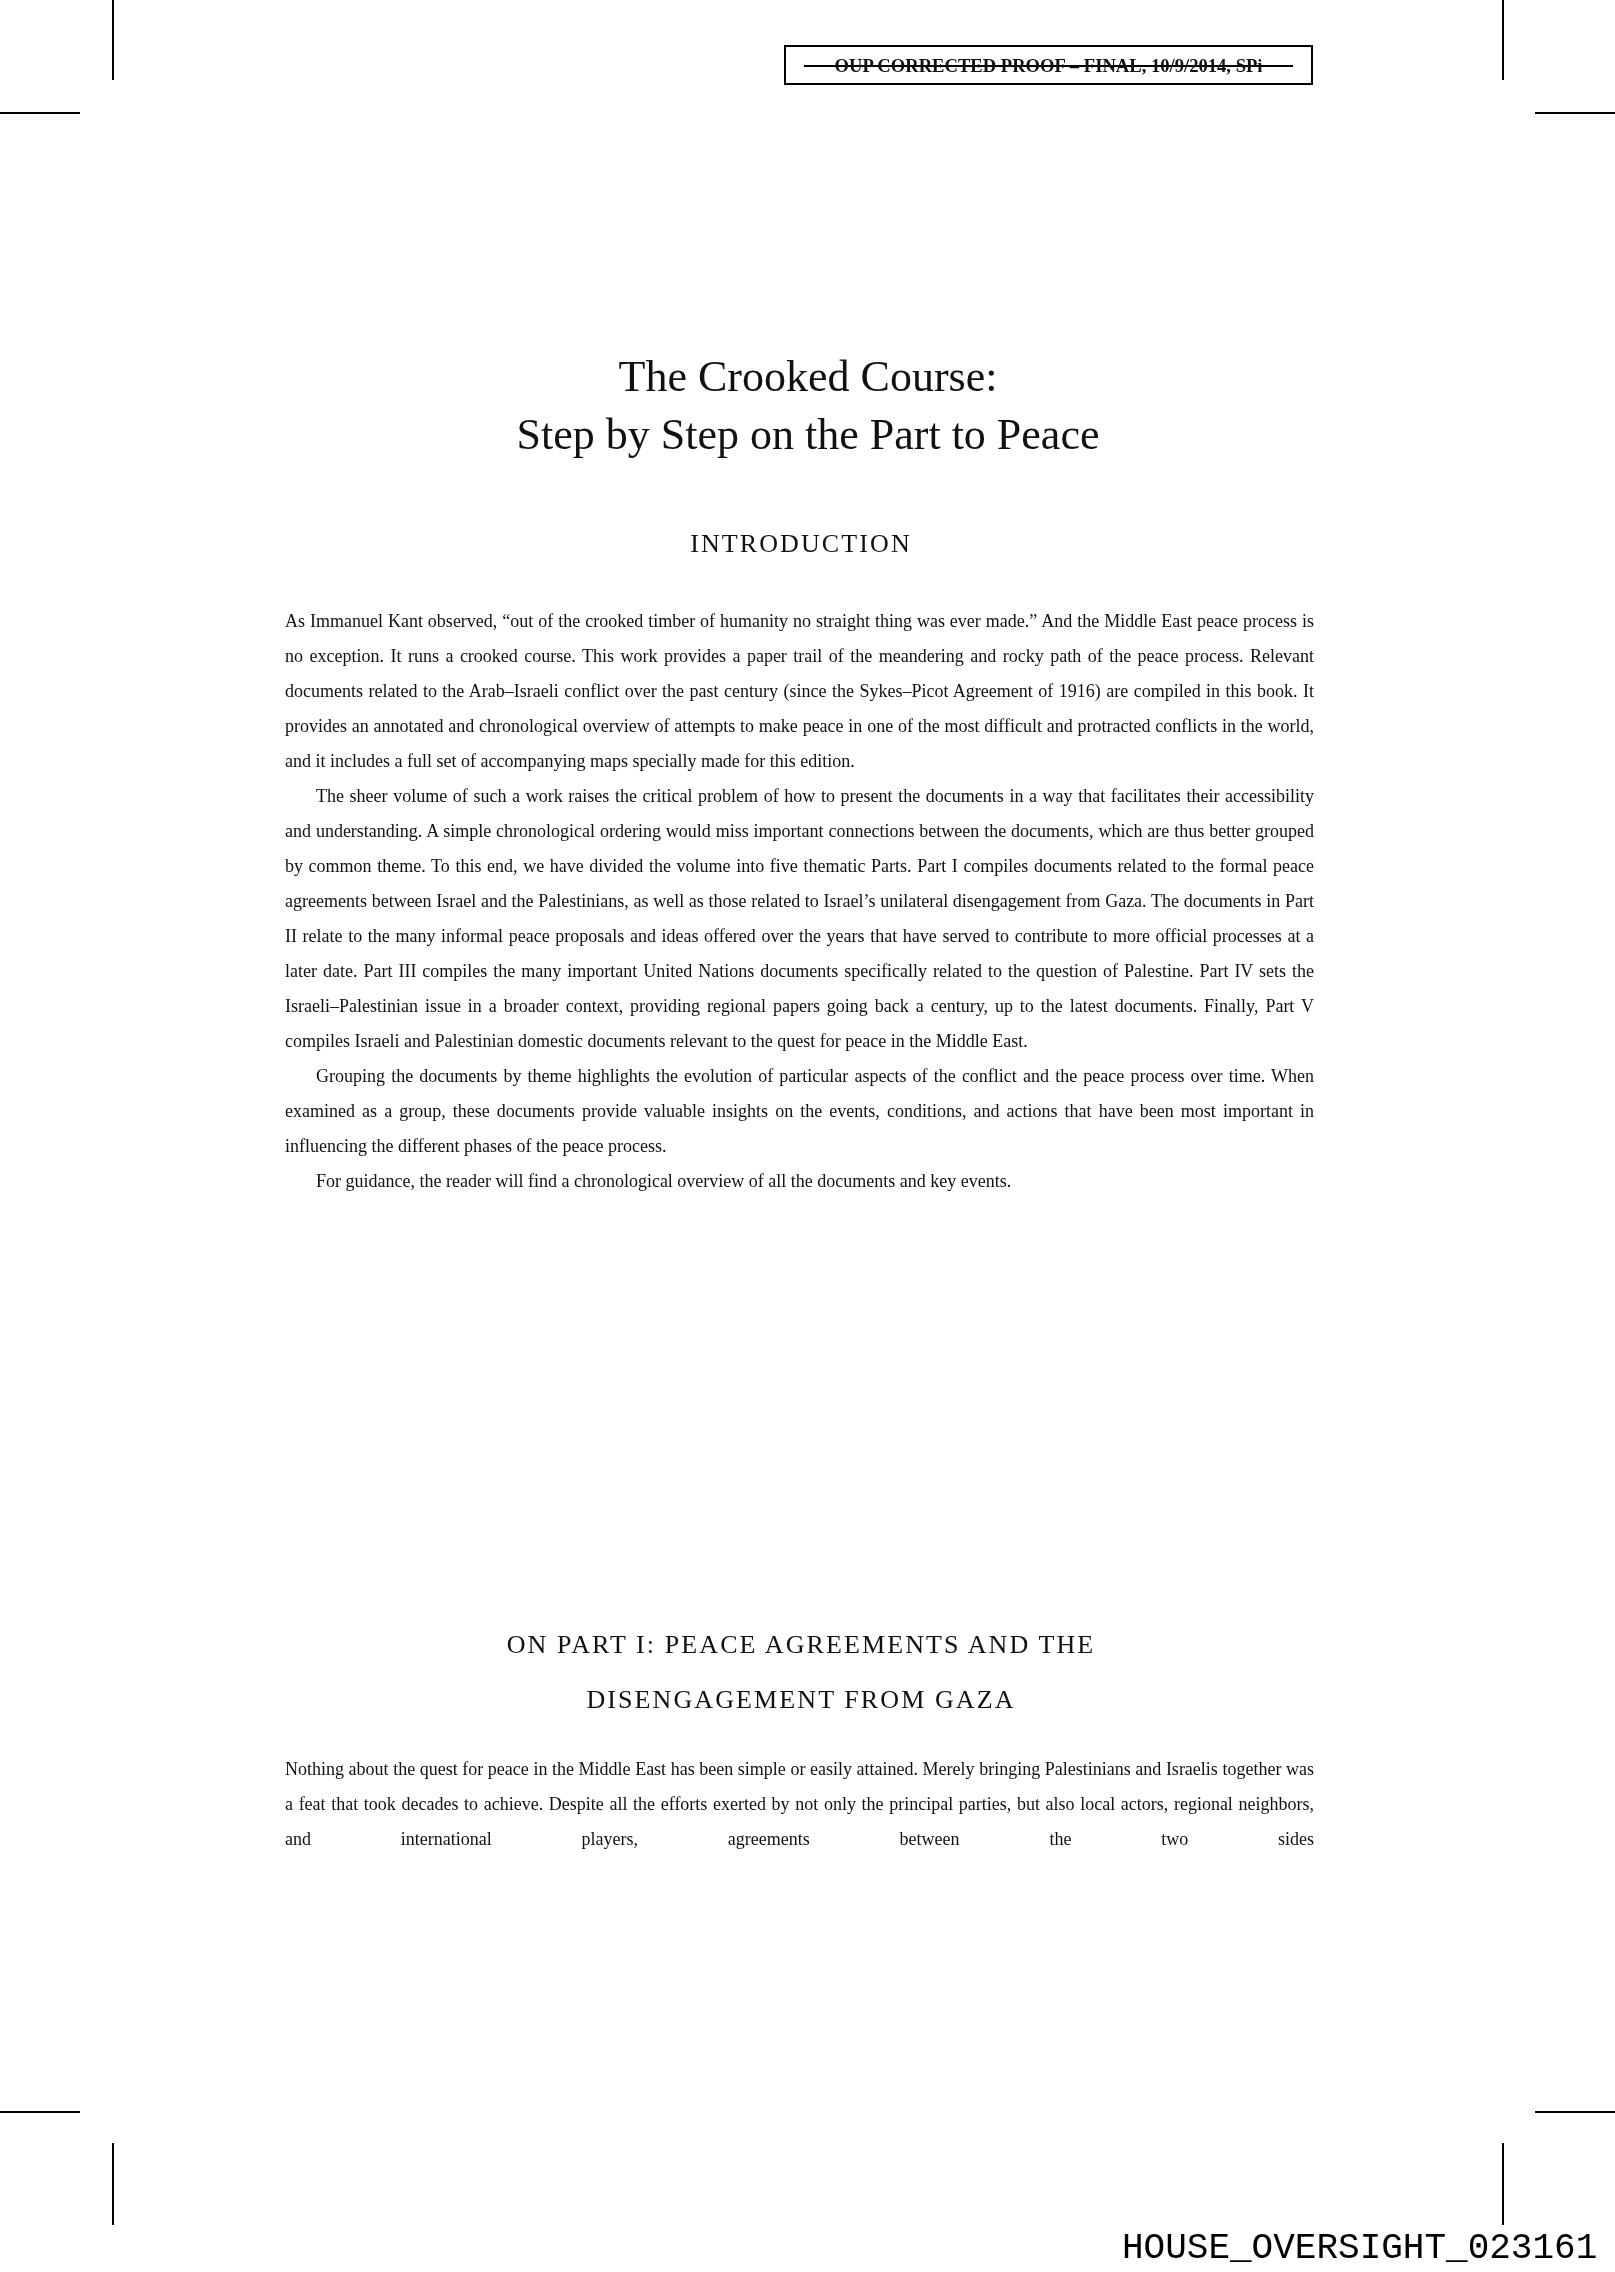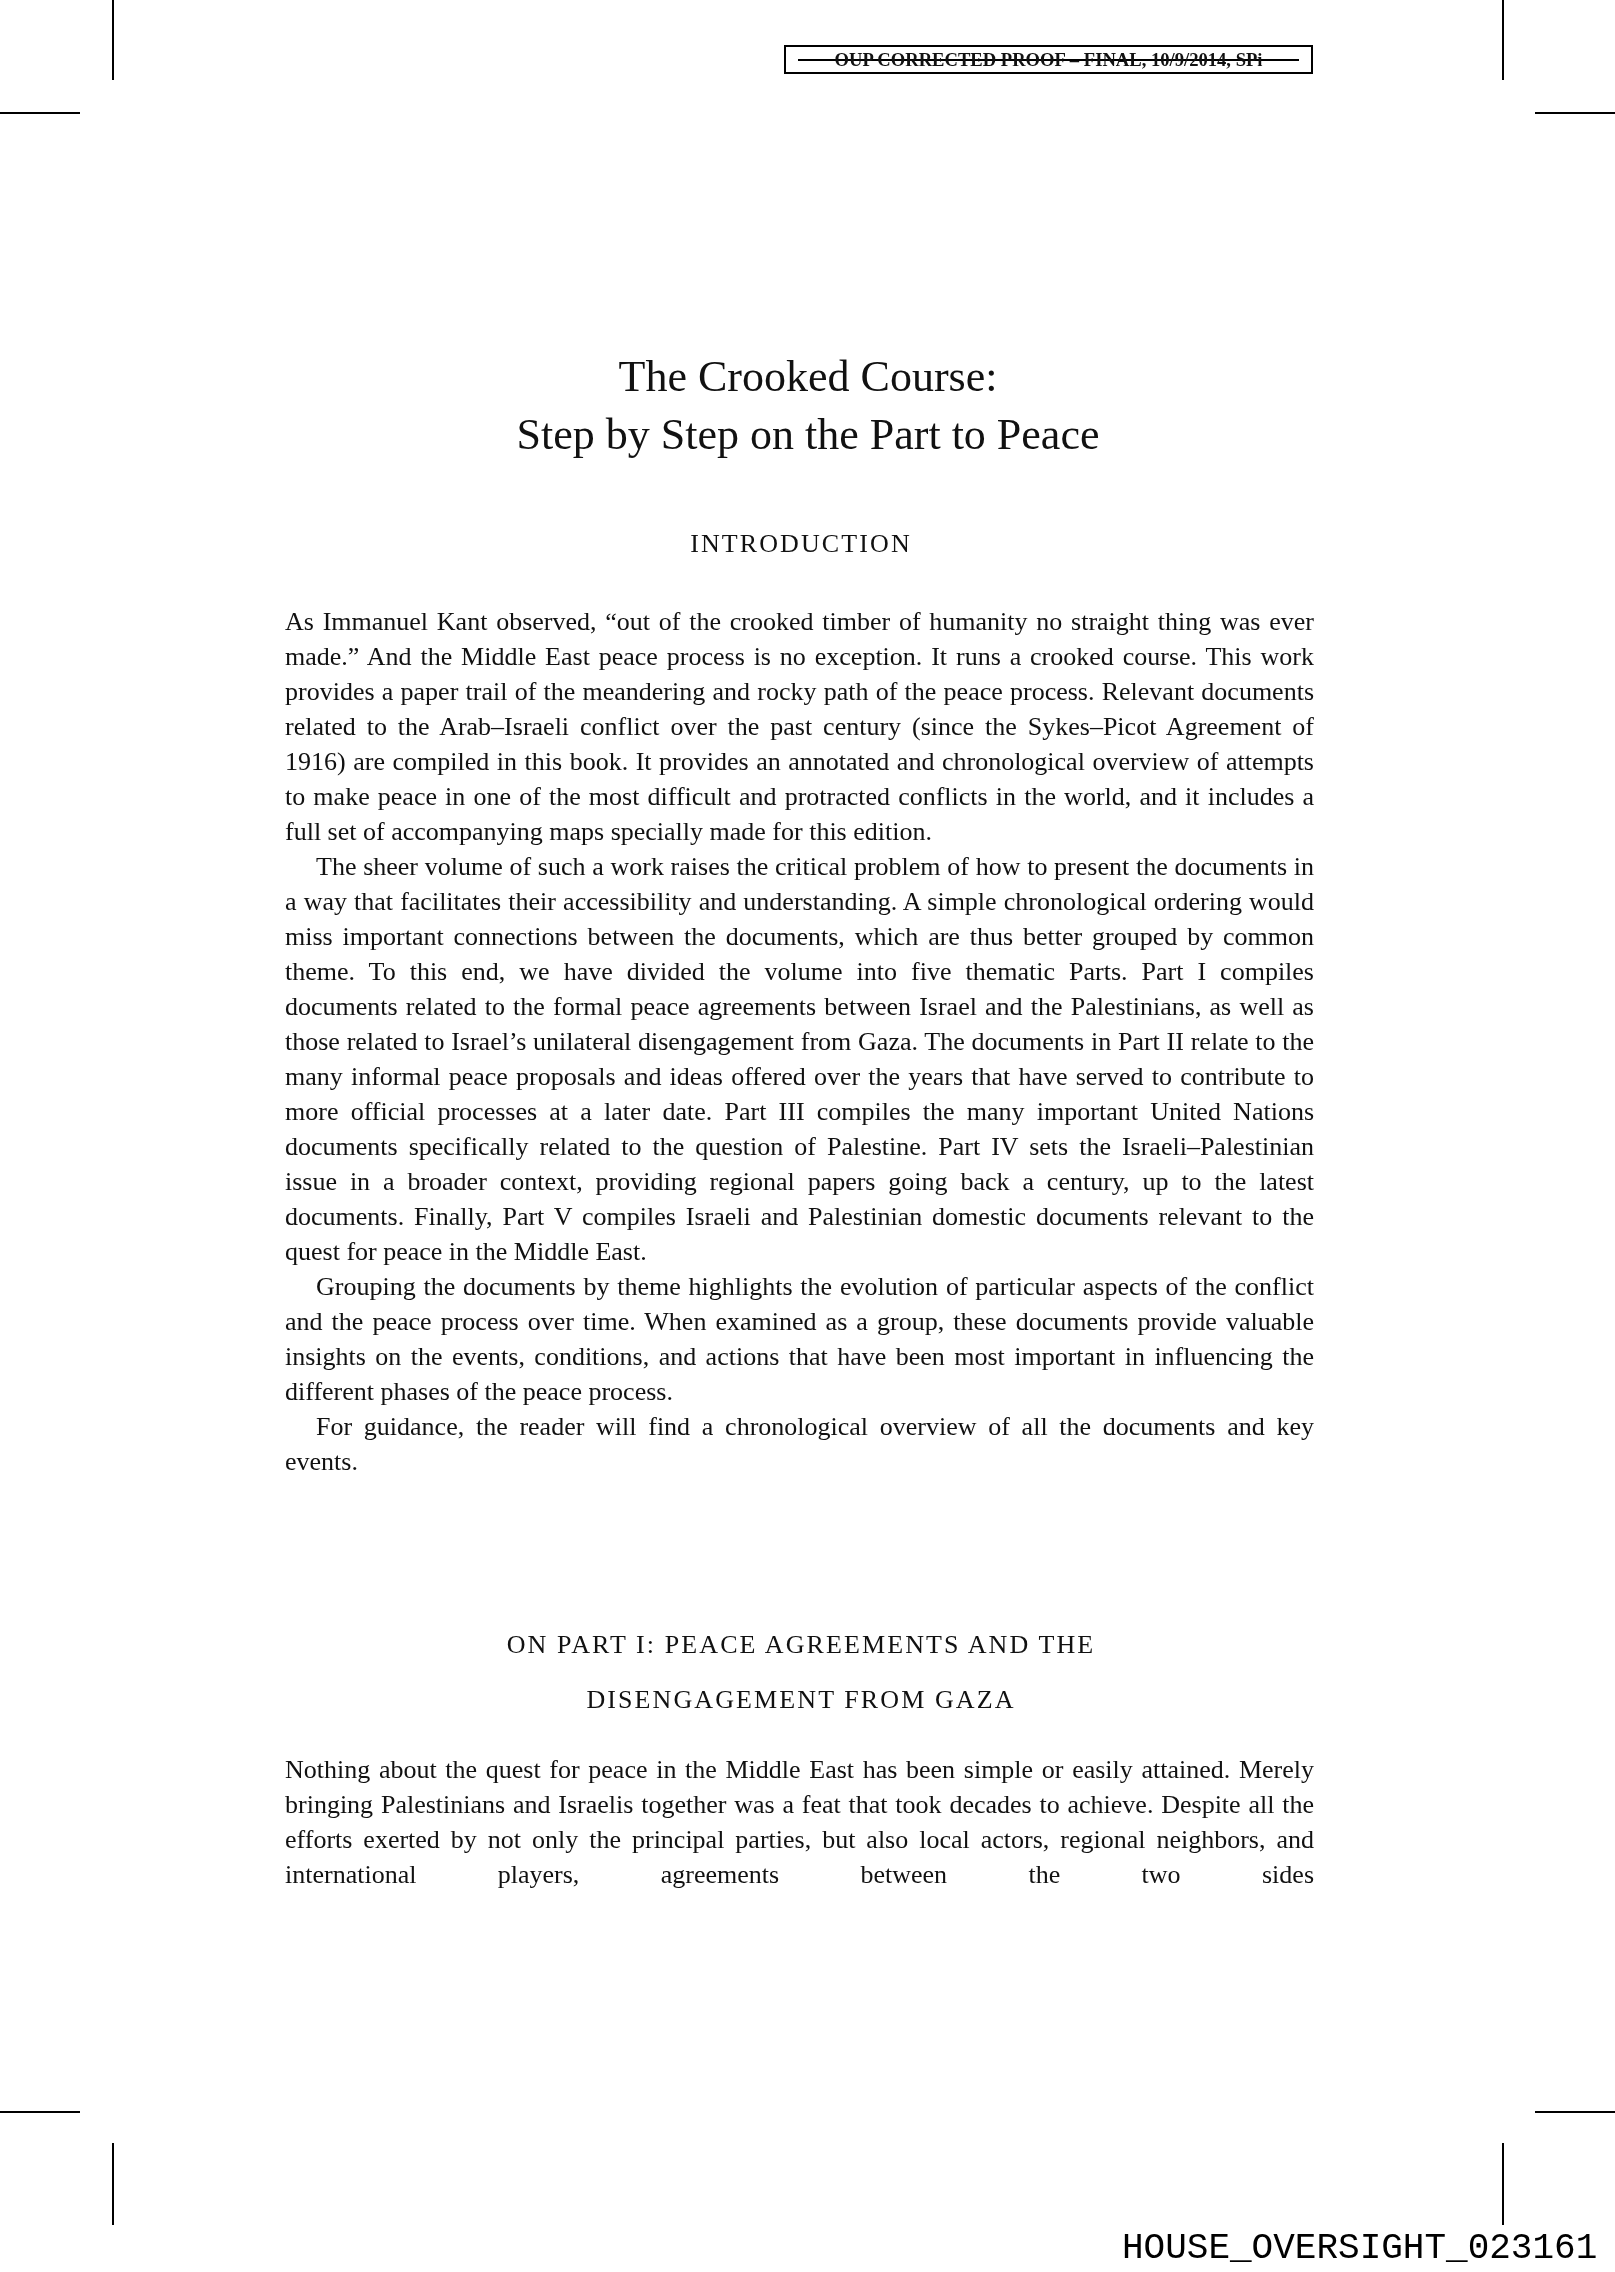--- a/index.html
+++ b/index.html
@@ -2,39 +2,39 @@
 <html style="font-size:11px"><head>
 <meta charset="utf-8">
 <style>
   html, body { margin: 0; padding: 0; background: #ffffff; }
   body { width: 1616px; height: 2273px; position: relative; overflow: hidden; color: #111; font-family: "Liberation Serif", "DejaVu Serif", serif; }
   .crop { position: absolute; background: #000; }
   .v { width: 2.1px; }
   .h { height: 2.1px; }
   .proof-box {
     position: absolute; left: 784px; top: 45px; width: 529px; height: 29px;
-    border: 2.1px solid #000; padding: 12px; box-sizing: border-box;
+    border: 2.1px solid #000; padding: 18px; box-sizing: border-box;
   }
   .proof-inner {
     border: 1.4px solid #000; height: 100%; box-sizing: border-box;
     display: flex; align-items: center; justify-content: center;
     font-weight: bold; font-size: 18.6px; letter-spacing: 0px; white-space: nowrap;
     font-family: "Liberation Serif", serif;
   }
   .title {
     position: absolute; left: 0; width: 1616px; text-align: center;
     font-size: 44px; line-height: 58px;
   }
   .section-heading {
     position: absolute; left: 0; width: 1602px; text-align: center;
     font-size: 26px; letter-spacing: 2.1px; line-height: 55px;
   }
   .body-block {
     position: absolute; left: 285px; width: 1029px;
-    font-size: 26px; line-height: 35px; text-align: justify;
+    font-size: 18px; line-height: 35px; text-align: justify;
   }
   .body-block p { margin: 0; }
   .body-block p.indent { text-indent: 31px; }
   .bates {
     position: absolute; left: 1122px; top: 2228px;
     font-family: Liberation Mono, monospace; font-size: 36px; line-height: 41px; color: #000;
   }
 </style>
 </head>
 <body>

